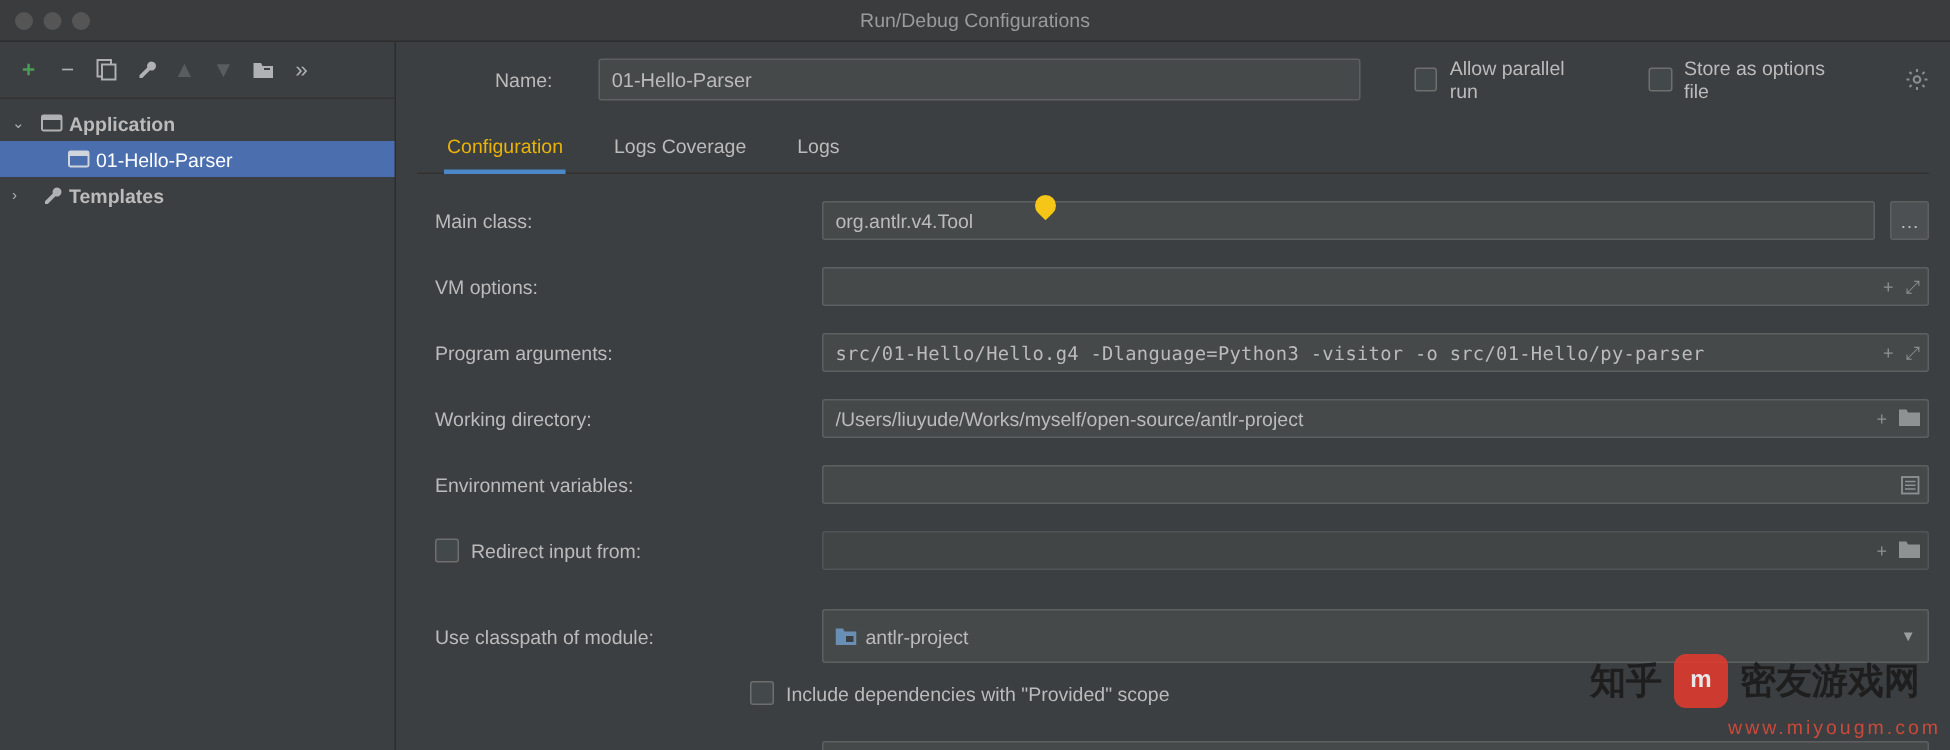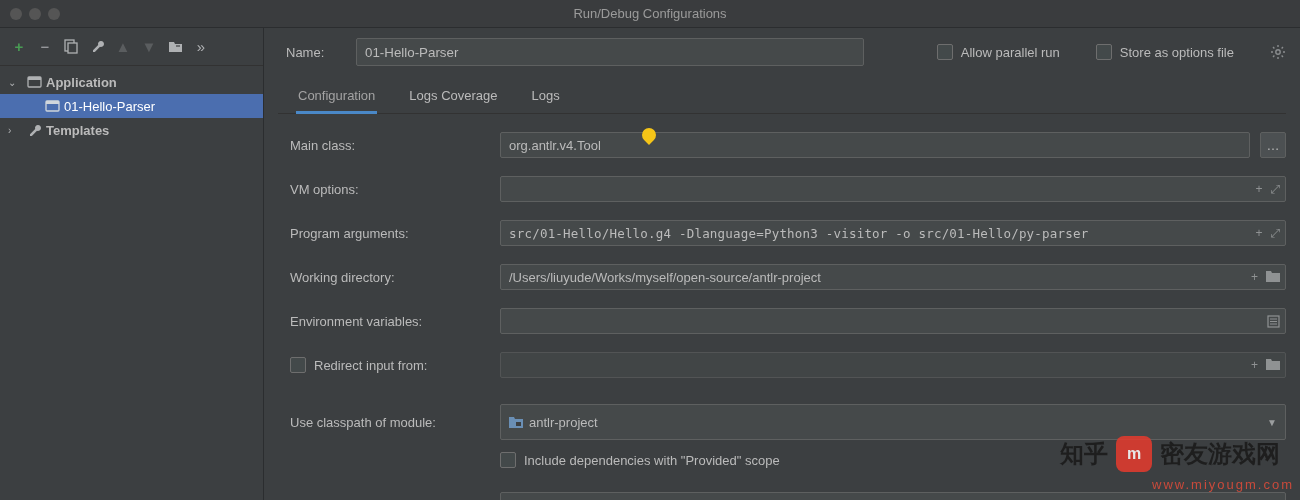--- a/index.html
+++ b/index.html
@@ -20,35 +20,35 @@
 .tree-item { display: flex; align-items: center; height: 24px; padding-left: 8px; gap: 4px; cursor: pointer; }
 .tree-item .arrow { width: 14px; font-size: 10px; color: #afb1b3; }
 .tree-item .ticon { width: 16px; height: 16px; display:flex; align-items:center; justify-content:center; }
 .tree-item .tlabel { color: #bbb; font-weight: 600; }
 .tree-item.child { padding-left: 44px; font-weight: normal; }
 .tree-item.child .tlabel { font-weight: normal; }
 .tree-item.selected { background: #4b6eaf; }
 .tree-item.selected .tlabel { color: #fff; }
 
 .content { flex: 1; padding: 10px 14px 0 14px; display: flex; flex-direction: column; }
-.name-row { display: flex; align-items: center; height: 36px; gap: 18px; }
+.name-row { display: flex; align-items: center; height: 36px; gap: 18px; margin-left: 44px; }
 .name-label { color: #bbb; padding-left: 8px; width: 60px; }
 .name-input { flex: 0 0 508px; height: 28px; background: #45494a; border: 1px solid #5e6060; color: #bbb; padding: 0 8px; border-radius: 2px; }
 .name-spacer { flex: 1; }
 .top-check { display: flex; align-items: center; gap: 8px; color: #bbb; margin-right: 18px; }
 .chk { width: 16px; height: 16px; border: 1px solid #6e6e6e; background: #43494a; border-radius: 2px; }
 .gear-r { color: #8a8d8f; font-size: 15px; }
 
 .tabs { display: flex; gap: 30px; border-bottom: 1px solid #323232; margin-top: 14px; padding-left: 18px; }
 .tab { padding: 8px 2px 10px 2px; color: #bbb; cursor: pointer; position: relative; }
-.tab.active { color: #a3a3a3; }
+.tab.active { color: #eab308; }
 .tab.active::after { content:""; position:absolute; left:0; right:0; bottom:-1px; height:3px; background:#4a88c7; }
 
 .form { padding: 18px 0 0 12px; display: flex; flex-direction: column; gap: 18px; }
-.form-row { display: flex; align-items: center; }
+.form-row { display: flex; align-items: center; gap: 48px; }
 .form-label { width: 210px; color: #bbb; }
 .form-field { flex: 1; display: flex; align-items: center; gap: 6px; position: relative; }
 .txtin { flex: 1; height: 26px; background: #45494a; border: 1px solid #5e6060; color: #bbb; padding: 0 8px; border-radius: 2px; font-family: inherit; font-size: 13px; }
 .txtin.mono { font-family: "Menlo", "Consolas", monospace; font-size: 12.5px; letter-spacing: 0.2px; }
 .browse-btn { width: 26px; height: 26px; background:#4c5052; border:1px solid #5e6060; border-radius:2px; display:flex; align-items:center; justify-content:center; color:#bbb; cursor:pointer; margin-left: 4px; }
 .bulb { position:absolute; left: 142px; top: -4px; width: 14px; height: 14px; background:#f5c518; border-radius: 50% 50% 50% 0; transform: rotate(-45deg); }
 .inline-icons { position:absolute; right: 6px; display:flex; gap:8px; color:#8f9293; font-size:12px; }
 .dropdown { flex:1; height:36px; background:#45494a; border:1px solid #5e6060; border-radius:2px; display:flex; align-items:center; padding: 0 8px; justify-content: space-between; cursor:pointer; }
 .dropdown .folder-ic { color:#87939a; margin-right:6px; font-size:12px; }
 .dropdown .caret { color:#9b9e9f; font-size:10px; }

